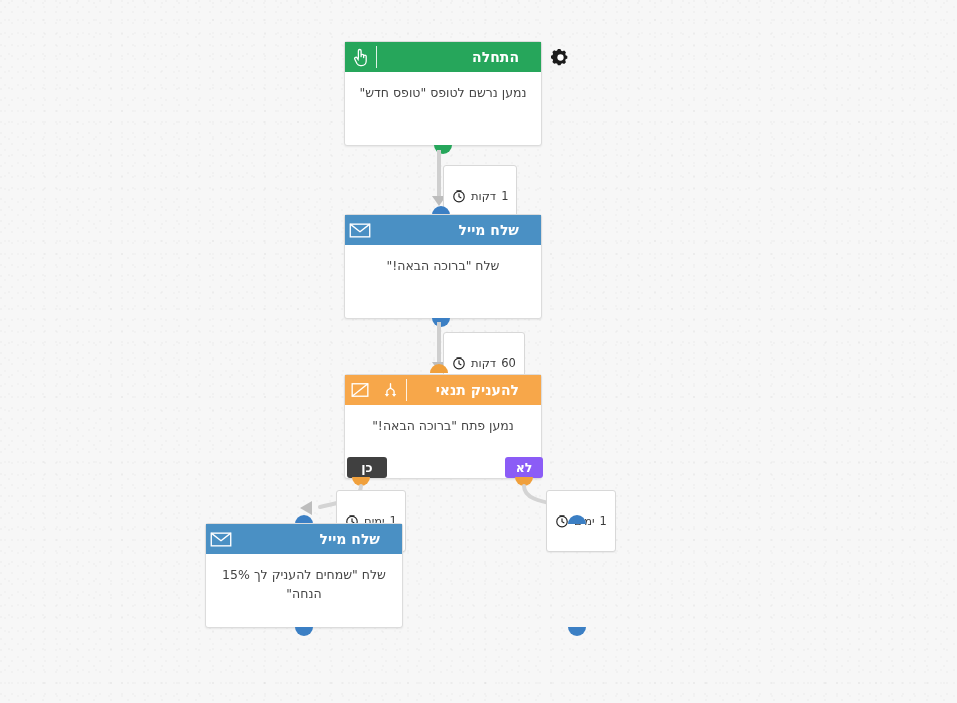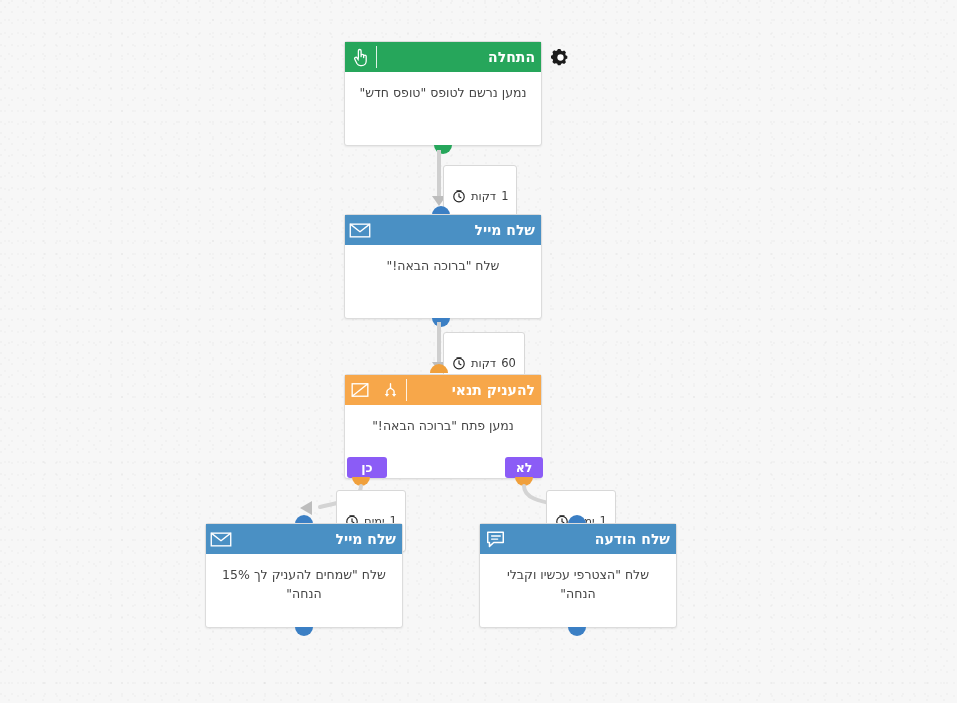--- a/index.html
+++ b/index.html
@@ -27,21 +27,21 @@
     border-radius:3px;
     box-shadow:0 1px 2px rgba(0,0,0,0.07);
     box-sizing:border-box;
     direction:rtl;
   }
   .node-header{
     height:30px;
     display:flex;
     align-items:center;
     flex-direction:row;
-    padding:0 4px 0 0;
+    padding:0 20px 0 0;
     box-sizing:border-box;
     color:#ffffff;
     font-weight:bold;
     font-size:14px;
     position:relative;
     overflow:hidden;
   }
   .node-header .title{
     flex:1;
     text-align:right;
@@ -123,21 +123,21 @@
     position:absolute;
     height:21px;
     min-width:38px;
     border-radius:3px;
     color:#fff;
     font-size:12.5px;
     font-weight:bold;
     display:flex;align-items:center;justify-content:center;
     box-sizing:border-box;
   }
-  .btn-yes{background:#8b5cf6;}
+  .btn-yes{background:#404040;}
   .btn-no{background:#8b5cf6;}
 
   .gear-ext{
     position:absolute;
     width:22px;height:22px;
     display:flex;align-items:center;justify-content:center;
   }
   svg{display:block;}
 </style>
 </head>
@@ -287,29 +287,15 @@
             <rect x="1.5" y="2.5" width="23" height="15" fill="none" stroke="#ffffff" stroke-width="1.6"></rect>
             <path d="M1.5 2.5L13 11.5 24.5 2.5" fill="none" stroke="#ffffff" stroke-width="1.6" stroke-linejoin="round"></path>
           </svg>
         </span>
       </span>
     </div>
     <div class="node-body">שלח "שמחים להעניק לך 15% הנחה"</div>
   </div>
   <div class="port port-blue" style="left:295px;top:627px;"></div>
 
-  <div class="node" style="left:479px;top:523px;width:198px;height:105px;">
-    <div class="node-header blue-hdr">
-      <span class="title">שלח הודעה</span>
-      <span class="hdr-icons">
-        <span class="hdr-icon">
-          <svg width="21" height="19" viewBox="0 0 24 22">
-            <path d="M3 2.5h18v12H10l-5 4.5v-4.5H3z" fill="none" stroke="#ffffff" stroke-width="1.7" stroke-linejoin="round"></path>
-            <path d="M7.5 7h10M7.5 10.5h7" stroke="#ffffff" stroke-width="1.6" stroke-linecap="round"></path>
-          </svg>
-        </span>
-      </span>
-    </div>
-    <div class="node-body">שלח "הצטרפי עכשיו וקבלי הנחה"</div>
-  </div>
   <div class="port port-blue" style="left:568px;top:627px;"></div>
 
 </div>
 
 </body></html>

